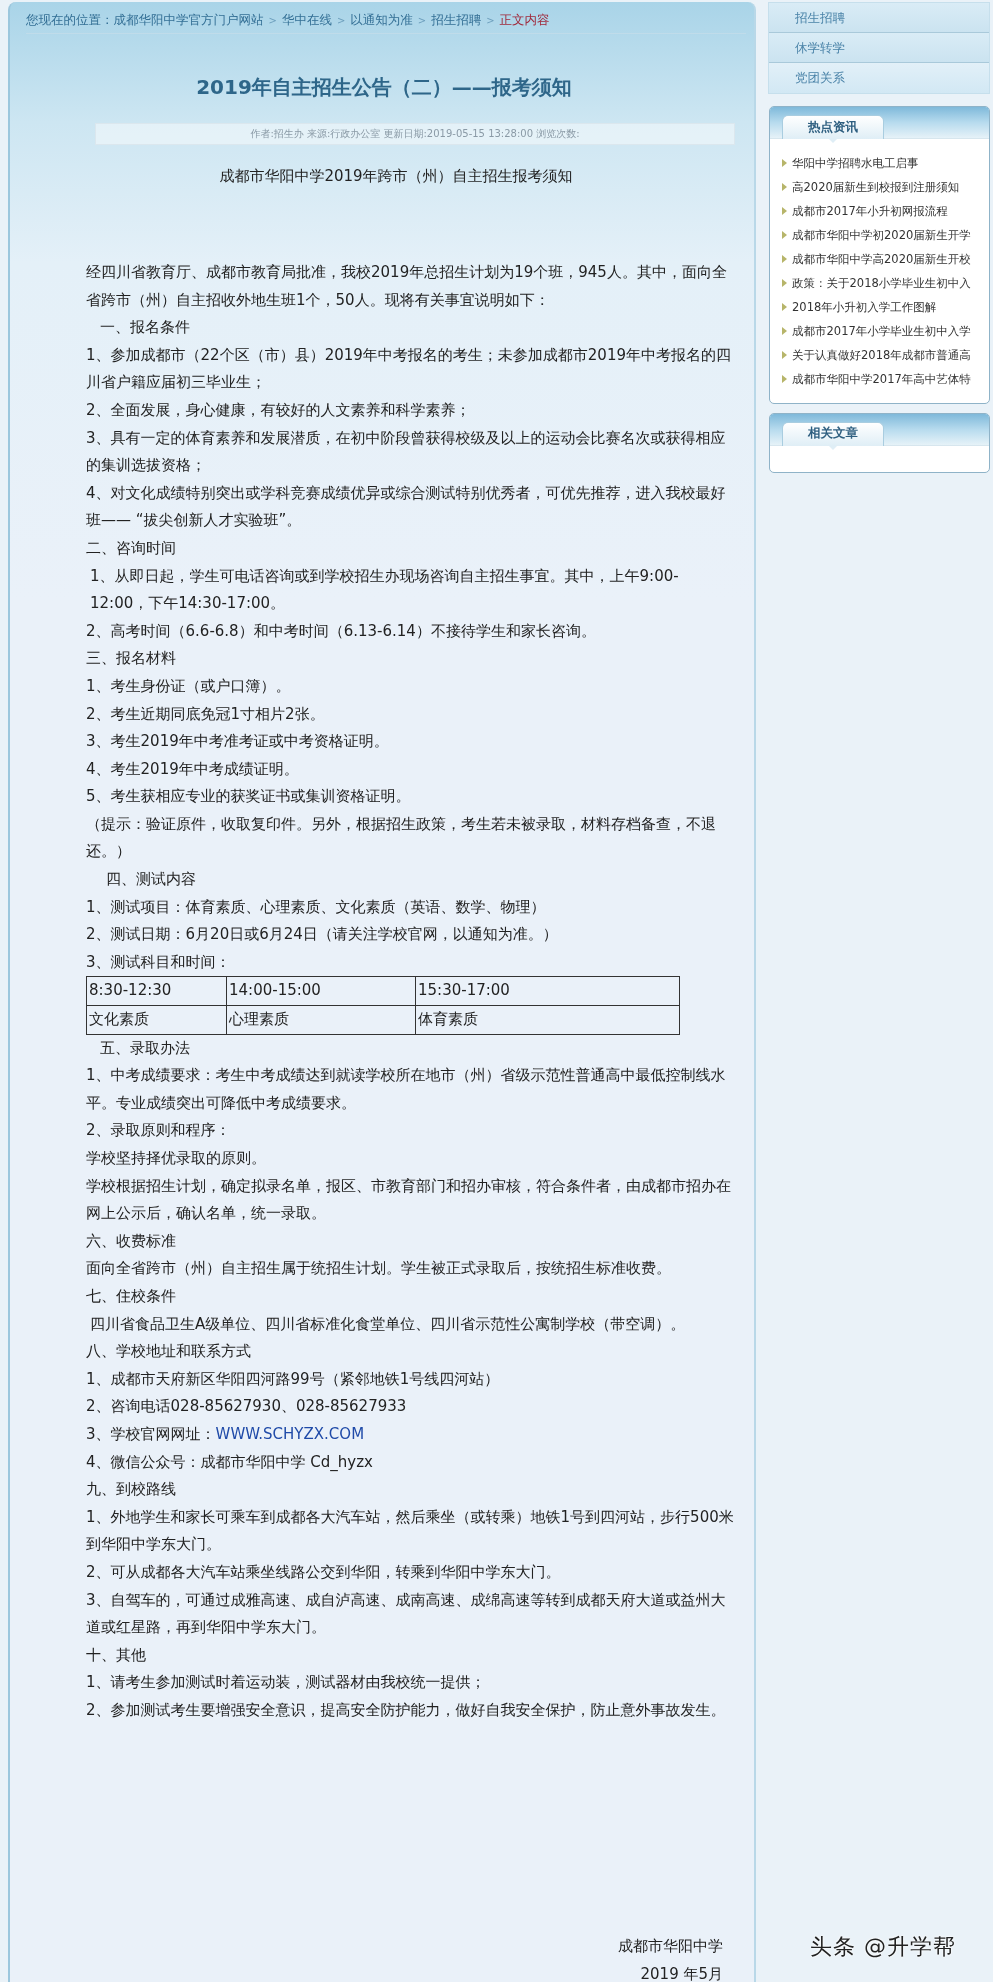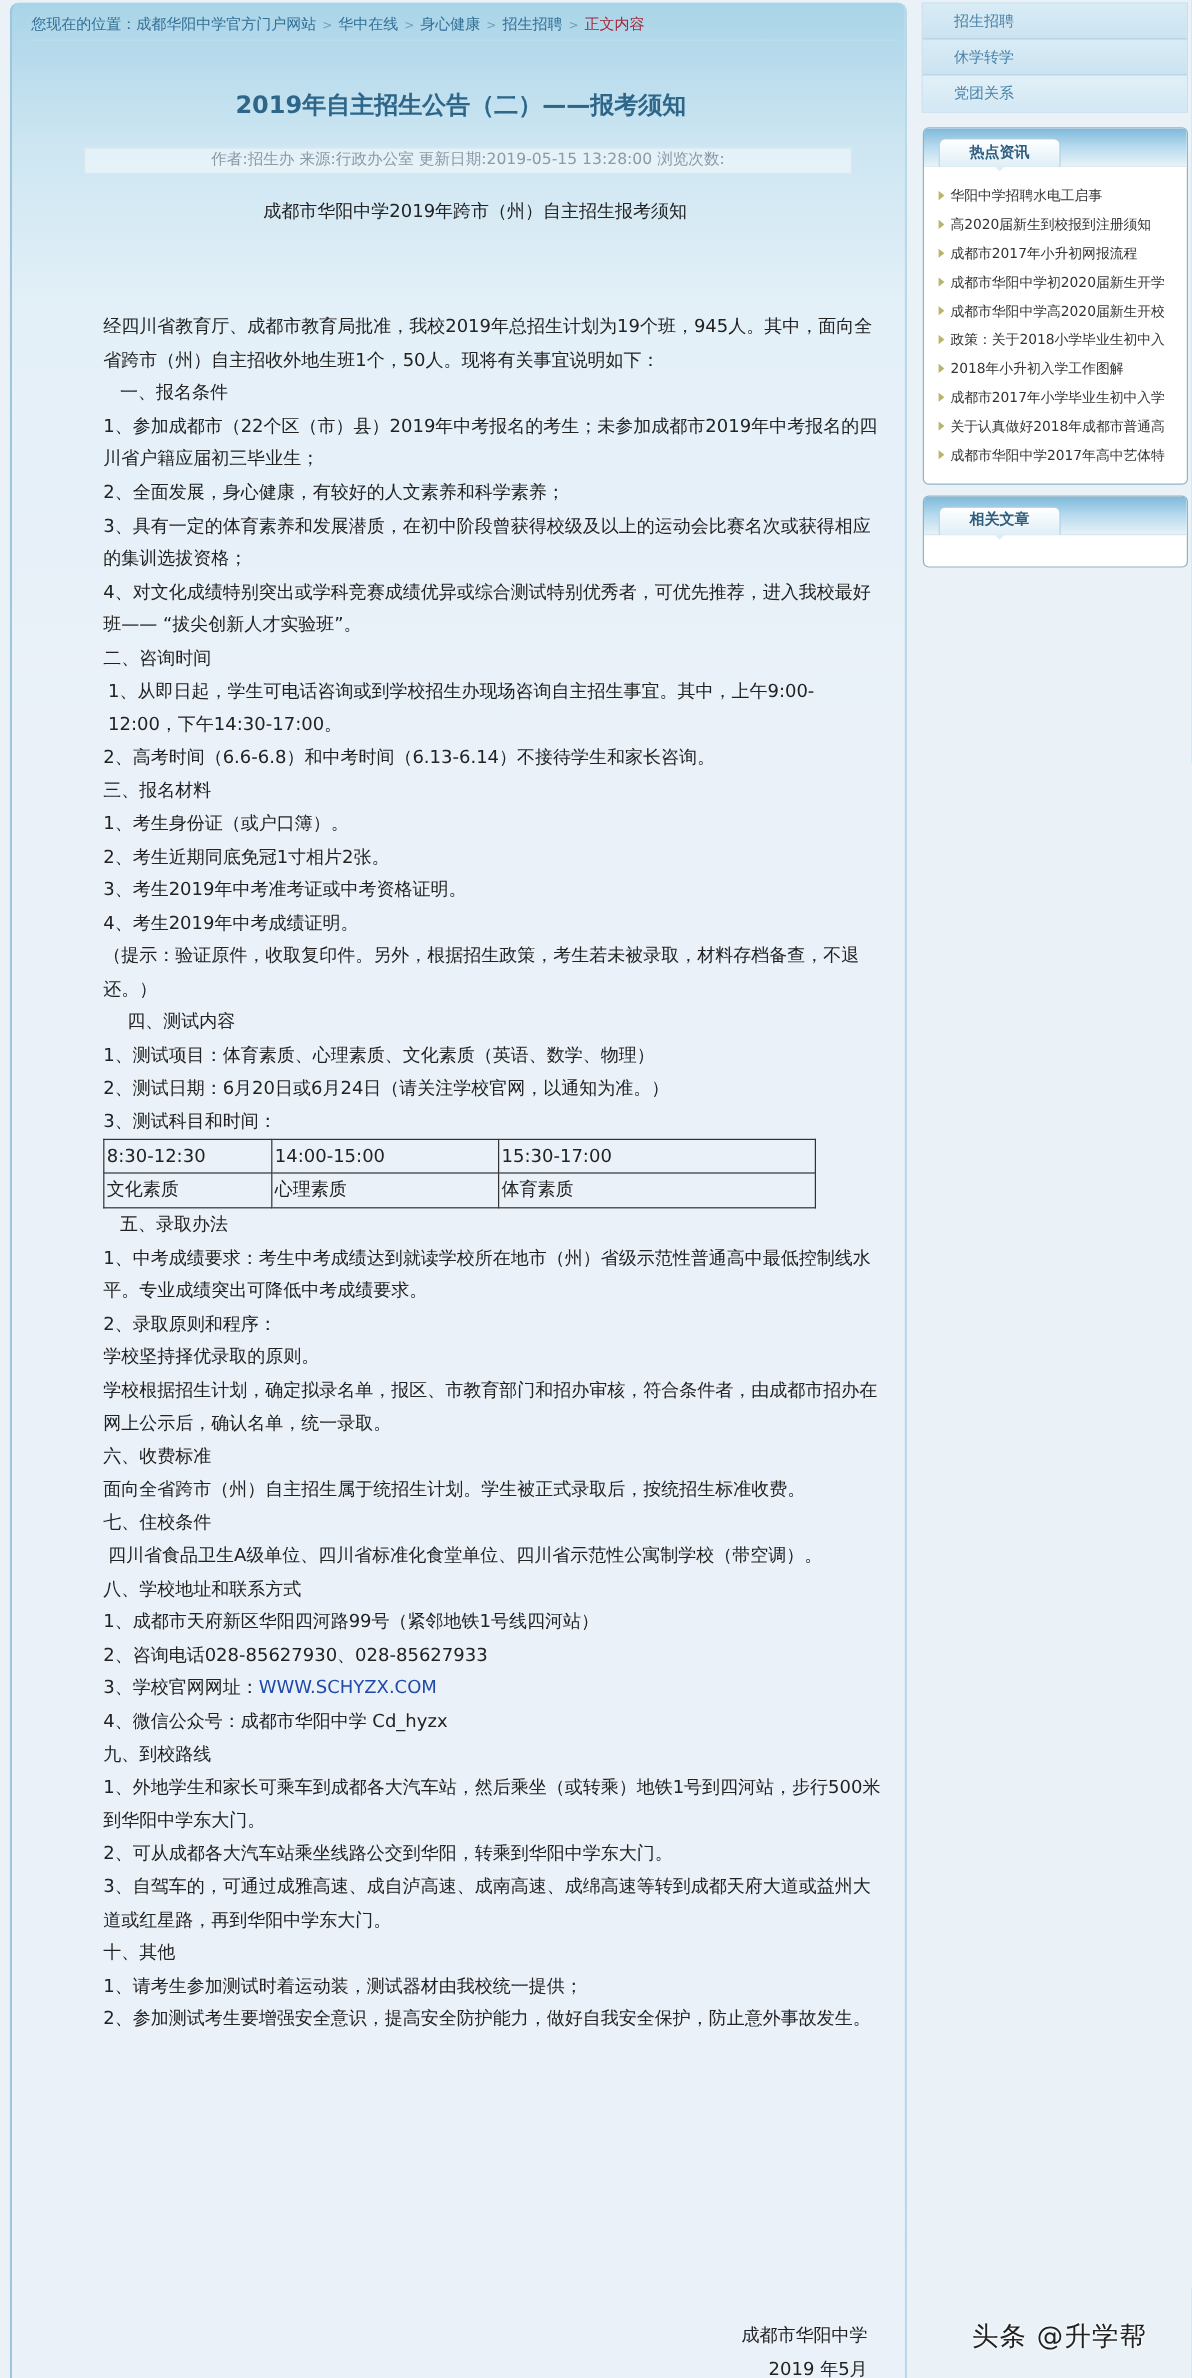--- a/index.html
+++ b/index.html
@@ -23,23 +23,23 @@
     border-bottom: 1px solid #c0dcea; line-height: 20px;
   }
   .breadcrumb .sep { color: #6d9fbd; margin: 0 5px; font-size: 10px; }
   .breadcrumb .current { color: #a0283a; }
   .breadcrumb a { color: #336f95; text-decoration: none; }
   .article-title {
     position: absolute; left: 0; top: 72px; width: 748px; text-align: center;
     font-size: 20px; font-weight: bold; color: #2e6689;
   }
   .meta-bar {
-    position: absolute; left: 60px; top: 121px; width: 640px; height: 22px;
+    position: absolute; left: 85px; top: 121px; width: 640px; height: 22px;
     background: rgba(255,255,255,0.45); border: 1px solid #dbe7ee;
-    text-align: center; font-size: 13px; color: #8a9aa6; line-height: 20px;
+    text-align: center; font-size: 10px; color: #8a9aa6; line-height: 20px;
   }
   .sub-title {
     position: absolute; left: 12px; top: 165px; width: 748px; text-align: center;
     font-size: 15px; color: #222;
   }
   .content {
     position: absolute; left: 76px; top: 257px; width: 650px;
     font-size: 15px; line-height: 27.6px; color: #222;
   }
   .content p { margin: 0; }
@@ -106,21 +106,21 @@
     border-left: 5px solid #b7b56a;
     flex: 0 0 auto;
   }
   .hot-list li .txt { overflow: hidden; }
 </style>
 </head>
 <body>
 
 <div class="main-panel">
   <div class="breadcrumb">
-    <span>您现在的位置：</span><a href="#">成都华阳中学官方门户网站</a><span class="sep">&gt;</span><a href="#">华中在线</a><span class="sep">&gt;</span><a href="#">身心健康</a><span class="sep">&gt;</span><a href="#">招生招聘</a><span class="sep">&gt;</span><span class="current">正文内容</span>
+    <span>您现在的位置：</span><a href="#">成都华阳中学官方门户网站</a><span class="sep">&gt;</span><a href="#">华中在线</a><span class="sep">&gt;</span><a href="#">以通知为准</a><span class="sep">&gt;</span><a href="#">招生招聘</a><span class="sep">&gt;</span><span class="current">正文内容</span>
   </div>
 
   <h1 class="article-title">2019年自主招生公告（二）——报考须知</h1>
   <div class="meta-bar">作者:招生办 来源:行政办公室 更新日期:2019-05-15 13:28:00 浏览次数:</div>
   <div class="sub-title">成都市华阳中学2019年跨市（州）自主招生报考须知</div>
 
   <div class="content">
     <div id="paras1">
         <p>经四川省教育厅、成都市教育局批准，我校2019年总招生计划为19个班，945人。其中，面向全省跨市（州）自主招收外地生班1个，50人。现将有关事宜说明如下：</p>
         <p class="indent1">一、报名条件</p>
@@ -129,20 +129,21 @@
         <p>3、具有一定的体育素养和发展潜质，在初中阶段曾获得校级及以上的运动会比赛名次或获得相应的集训选拔资格；</p>
         <p>4、对文化成绩特别突出或学科竞赛成绩优异或综合测试特别优秀者，可优先推荐，进入我校最好班—— “拔尖创新人才实验班”。</p>
         <p>二、咨询时间</p>
         <p class="indent0">1、从即日起，学生可电话咨询或到学校招生办现场咨询自主招生事宜。其中，上午9:00-12:00，下午14:30-17:00。</p>
         <p>2、高考时间（6.6-6.8）和中考时间（6.13-6.14）不接待学生和家长咨询。</p>
         <p>三、报名材料</p>
         <p>1、考生身份证（或户口簿）。</p>
         <p>2、考生近期同底免冠1寸相片2张。</p>
         <p>3、考生2019年中考准考证或中考资格证明。</p>
         <p>4、考生2019年中考成绩证明。</p>
+        <p>5、考生获相应专业的获奖证书或集训资格证明。</p>
         <p>（提示：验证原件，收取复印件。另外，根据招生政策，考生若未被录取，材料存档备查，不退还。）</p>
         <p class="indent2">四、测试内容</p>
         <p>1、测试项目：体育素质、心理素质、文化素质（英语、数学、物理）</p>
         <p>2、测试日期：6月20日或6月24日（请关注学校官网，以通知为准。）</p>
         <p>3、测试科目和时间：</p>
       </div>
     <table class="schedule">
       <tbody>
           <tr>
         <td style="width:140px">8:30-12:30</td>

